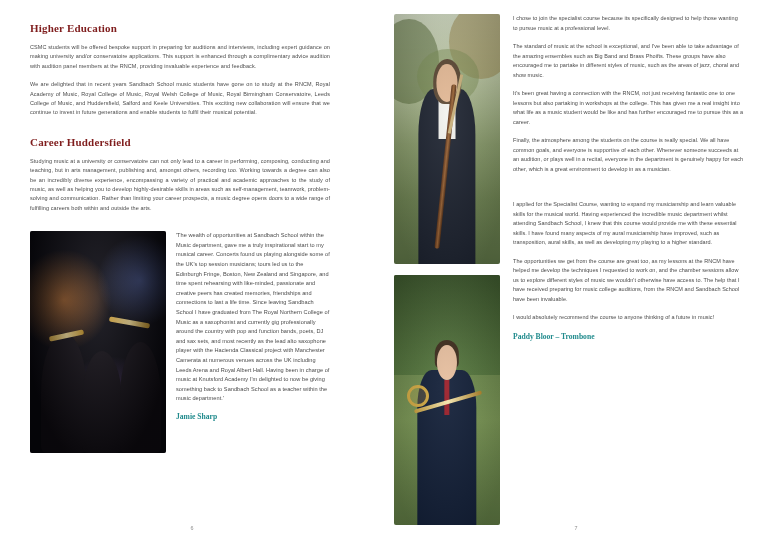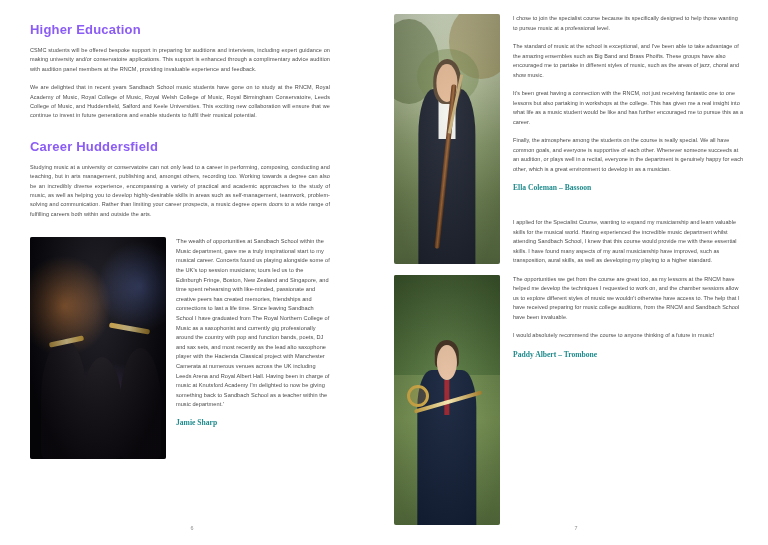--- a/index.html
+++ b/index.html
@@ -28,23 +28,23 @@
   }
   .page-left {
     padding: 22px 24px 0 30px;
   }
   .page-right {
     padding: 0;
   }
 
   
   h2.section-title {
-    font-family: Liberation Sans, sans-serif;
-    color: #8b5cf6;
-    font-size: 13px;
+    font-family: Liberation Serif, serif;
+    color: #7f1d1d;
+    font-size: 11px;
     font-weight: bold;
     margin: 0 0 9px 0;
     letter-spacing: .2px;
   }
   .body-text {
     font-size: 5.5px;
     line-height: 9.4px;
     text-align: justify;
     color: #4a4a4a;
     margin: 0 0 9px 0;
@@ -364,28 +364,27 @@
 
       </div>
 
       <div class="right-text">
 
         <div class="testimonial">
           <p>I chose to join the specialist course because its specifically designed to help those wanting to pursue music at a professional level.</p>
           <p>The standard of music at the school is exceptional, and I've been able to take advantage of the amazing ensembles such as Big Band and Brass Phoifts. These groups have also encouraged me to partake in different styles of music, such as the areas of jazz, choral and show music.</p>
           <p>It's been great having a connection with the RNCM, not just receiving fantastic one to one lessons but also partaking in workshops at the college. This has given me a real insight into what life as a music student would be like and has further encouraged me to pursue this as a career.</p>
           <p>Finally, the atmosphere among the students on the course is really special. We all have common goals, and everyone is supportive of each other. Whenever someone succeeds at an audition, or plays well in a recital, everyone in the department is genuinely happy for each other, which is a great environment to develop in as a musician.</p>
-          <div class="attrib">Ella Coleman – Bassoon</div>
         </div>
 
         <div class="testimonial block-2">
           <p>I applied for the Specialist Course, wanting to expand my musicianship and learn valuable skills for the musical world. Having experienced the incredible music department whilst attending Sandbach School, I knew that this course would provide me with these essential skills. I have found many aspects of my aural musicianship have improved, such as transposition, aural skills, as well as developing my playing to a higher standard.</p>
           <p>The opportunities we get from the course are great too, as my lessons at the RNCM have helped me develop the techniques I requested to work on, and the chamber sessions allow us to explore different styles of music we wouldn't otherwise have access to. The help that I have received preparing for music college auditions, from the RNCM and Sandbach School have been invaluable.</p>
           <p>I would absolutely recommend the course to anyone thinking of a future in music!</p>
-          <div class="attrib">Paddy Albert – Trombone</div>
+          <div class="attrib">Paddy Bloor – Trombone</div>
         </div>
 
       </div>
 
     </div>
 
     <div class="folio folio-right">7</div>
   </div>
 
   <div class="gutter"></div>

